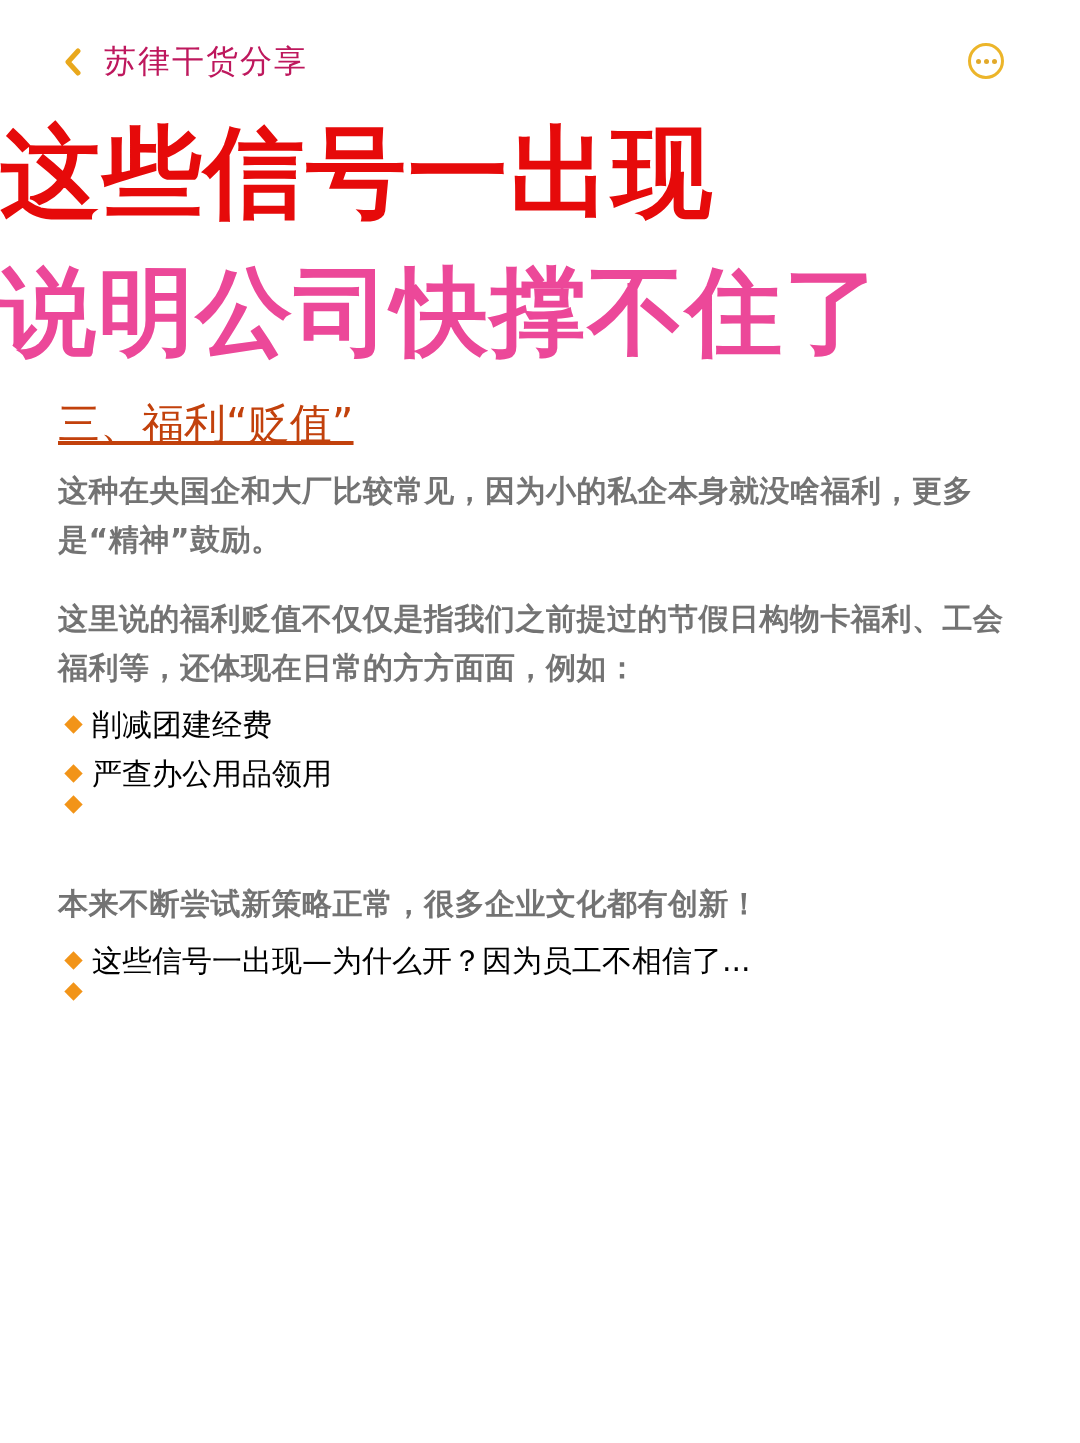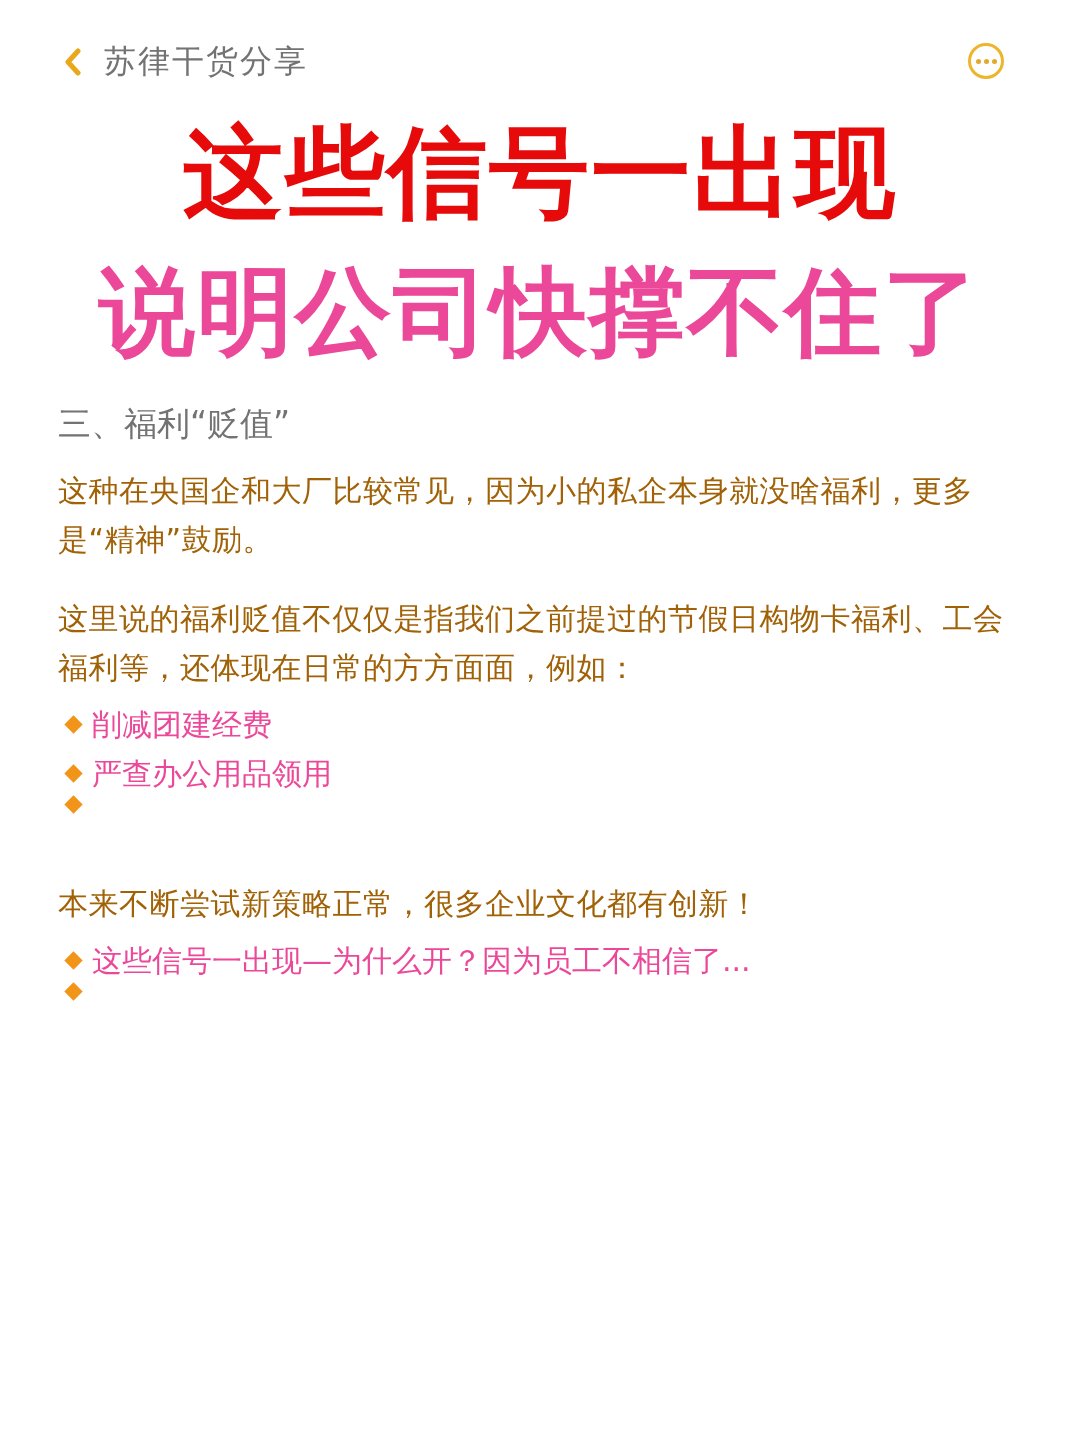--- a/index.html
+++ b/index.html
@@ -32,21 +32,21 @@
     .back-icon {
       width: 26px;
       height: 40px;
       display: flex;
       align-items: center;
       justify-content: center;
       margin-right: 18px;
     }
     .account-name {
       font-size: 32px;
-      color: #737373;
+      color: #be185d;
       letter-spacing: 2px;
     }
     .more-button {
       position: absolute;
       left: 968px;
       top: 43px;
       width: 36px;
       height: 36px;
       border: 3px solid #ecb52a;
       border-radius: 50%;
@@ -58,21 +58,21 @@
     }
     .more-dot {
       width: 5px; height: 5px;
       border-radius: 50%;
       background: #e2a92a;
     }
     .hero {
       position: absolute;
       left: 0;
       width: 1080px;
-      text-align: center;
+      text-align: left;
       font-weight: bold;
     }
     .hero-line-1 {
       top: 118px;
       font-size: 100px;
       line-height: 110px;
       color: #e60a0a;
       letter-spacing: 2px;
     }
     .hero-line-2 {
@@ -82,39 +82,41 @@
       color: #ec4899;
       letter-spacing: 2px;
     }
     .content {
       position: absolute;
       left: 58px;
       top: 400px;
       width: 970px;
     }
     .section-title {
-      font-size: 33px;
+      font-size: 42px;
       line-height: 48px;
-      color: #737373;
+      color: #c2410c;
+      text-decoration: underline;
     }
     .para {
       font-size: 30px;
       line-height: 49px;
-      color: #a16207;
+      color: #737373;
       letter-spacing: 0.5px;
+      font-weight: bold;
     }
     .bullets {
       list-style: none;
     }
     .bullet-item {
       display: flex;
       align-items: center;
       font-size: 30px;
       line-height: 49px;
-      color: #ec4899;
+      color: #000000;
     }
     .diamond {
       width: 13px;
       height: 13px;
       background: #f29418;
       transform: rotate(45deg);
       margin: 0 12px 0 9px;
       flex: 0 0 auto;
     }
     .gap-s { height: 18px; }

